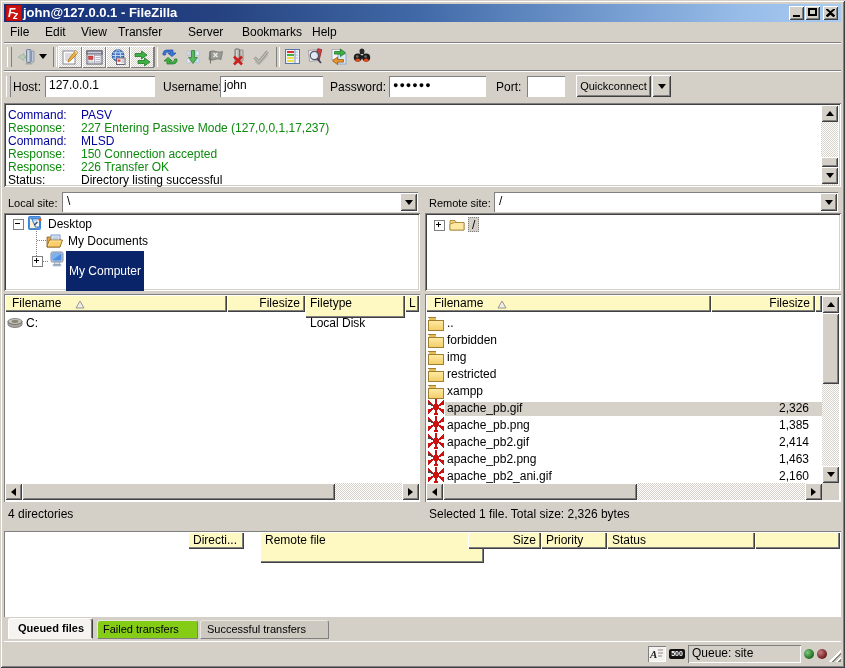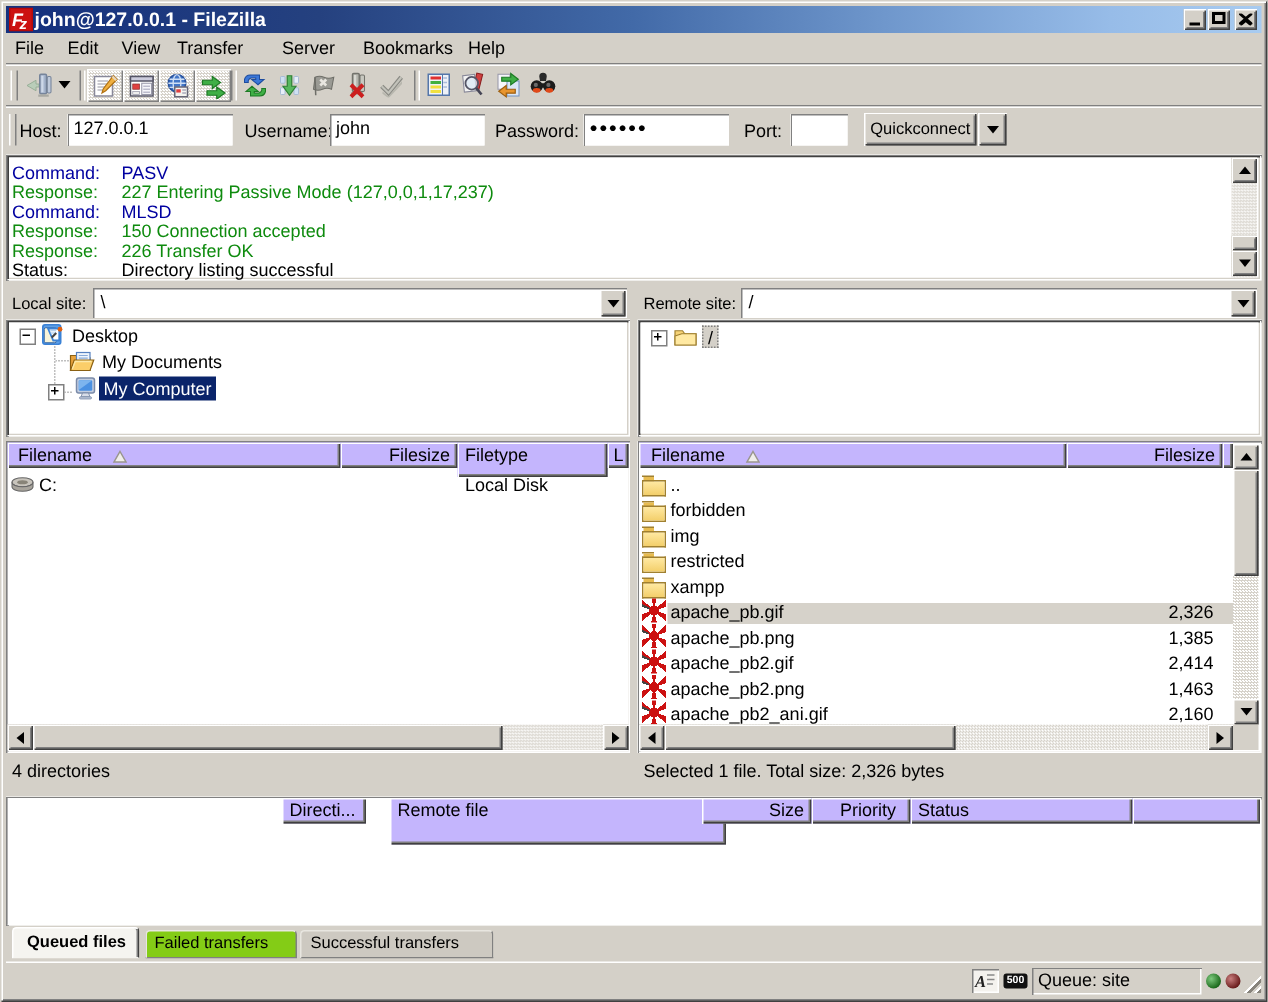--- a/index.html
+++ b/index.html
@@ -8,21 +8,21 @@
   background:#d4d0c8;}
 .ab{position:absolute}
 .raised{background:#d4d0c8;box-shadow:inset 1px 1px 0 #fff,inset -1px -1px 0 #404040,inset 2px 2px 0 #d4d0c8,inset -2px -2px 0 #808080;}
 .raised1{background:#d4d0c8;box-shadow:inset 1px 1px 0 #fff,inset -1px -1px 0 #808080;}
 .sunken{background:#fff;box-shadow:inset 1px 1px 0 #808080,inset -1px -1px 0 #fff,inset 2px 2px 0 #404040,inset -2px -2px 0 #d4d0c8;}
 .sunken1{background:#fff;box-shadow:inset 1px 1px 0 #808080,inset -1px -1px 0 #fff;}
 .dither{background-image:conic-gradient(#fff 25%,#d6d2ca 25% 50%,#fff 50% 75%,#d6d2ca 75%);background-size:2px 2px;}
 .hsepa{height:1px;background:#808080}
 .hsepb{height:1px;background:#fff}
 .vsep{width:2px;border-left:1px solid #808080;border-right:1px solid #fff}
-.hdr{background:#c4b5fd;box-shadow:inset 1px 1px 0 #fff,inset -1px -1px 0 #404040,inset -2px -2px 0 #808080;line-height:17px;white-space:nowrap;overflow:hidden}
+.hdr{background:#fef9c3;box-shadow:inset 1px 1px 0 #fff,inset -1px -1px 0 #404040,inset -2px -2px 0 #808080;line-height:17px;white-space:nowrap;overflow:hidden}
 .tri-up{width:0;height:0;border-left:4px solid transparent;border-right:4px solid transparent;border-bottom:5px solid #000}
 .tri-dn{width:0;height:0;border-left:4px solid transparent;border-right:4px solid transparent;border-top:5px solid #000}
 .tri-lf{width:0;height:0;border-top:4px solid transparent;border-bottom:4px solid transparent;border-right:5px solid #000}
 .tri-rt{width:0;height:0;border-top:4px solid transparent;border-bottom:4px solid transparent;border-left:5px solid #000}
 .ctr{display:flex;align-items:center;justify-content:center}
 .rtxt{left:21px;line-height:15px}
 .rsize{right:13px;line-height:15px}
 .rfold{left:2px;width:16px;height:14px;
  background:
   linear-gradient(#a08030,#a08030) 0 3px/16px 1px no-repeat,
@@ -328,21 +328,21 @@
 
 <div class="ab" style="left:43px;top:36px;width:16px;height:16px">
 <svg width="16" height="16" viewBox="0 0 16 16">
         <rect x="2" y="1" width="12" height="10" rx="1.5" fill="#c2cde0" stroke="#7a8aa8"></rect>
         <rect x="3.5" y="2.5" width="9" height="7" rx="0.8" fill="#4a90e2"></rect>
         <path d="M3.5 2.5 L12.5 2.5 L3.5 9 Z" fill="#7db4ee"></path>
         <path d="M6 11 L10 11 L11 13.5 L5 13.5 Z" fill="#d8dde8" stroke="#7a8aa8" stroke-width="0.6"></path>
         <rect x="4" y="13.5" width="8" height="1.5" rx="0.7" fill="#b8c2d4" stroke="#7a8aa8" stroke-width="0.5"></rect>
       </svg>
 </div>
-<div class="ab" style="left:60px;top:36px;height:16px;background:#0a246a;color:#fff;line-height:16px;padding:0 3px">My Computer</div>
+<div class="ab" style="left:60px;top:36px;height:16px;background:#0a246a;color:#fff;line-height:16px;padding:12px 3px">My Computer</div>
 </div>
 
 <div class="ab sunken" style="left:425px;top:213px;width:416px;height:78px"></div>
 <div class="ab" id="rtree" style="left:427px;top:215px;width:412px;height:74px;background:#fff">
 <div class="ab" style="left:7px;top:5px;width:9px;height:9px;background:#fff;border:1px solid #808080"></div>
 <div class="ab" style="left:9px;top:9px;width:5px;height:1px;background:#000"></div>
 <div class="ab" style="left:11px;top:7px;width:1px;height:5px;background:#000"></div>
 <div class="ab" style="left:22px;top:2px;width:16px;height:16px">
 <svg width="16" height="16" viewBox="0 0 16 16">
         <path d="M1 3.5 L1 13 L15 13 L15 5.5 L7.5 5.5 L6 3.5 Z" fill="#f6d376" stroke="#a08030" stroke-width="0.8"></path>
@@ -449,21 +449,21 @@
 </div>
 
 <div class="ab" style="left:8px;top:507px">4 directories</div>
 <div class="ab" style="left:429px;top:507px">Selected 1 file. Total size: 2,326 bytes</div>
 
 <div class="ab sunken" id="queue" style="left:4px;top:531px;width:837px;height:86px">
 <div class="ab" style="left:1px;top:1px;width:835px;height:84px;background:#fff"></div>
 <div class="ab hdr" style="left:184px;top:1px;width:56px;height:17px"><span style="margin-left:5px">Directi...</span></div>
 <div class="ab hdr" style="left:256px;top:1px;width:224px;height:31px"><span style="margin-left:5px">Remote file</span></div>
 <div class="ab hdr" style="left:464px;top:1px;width:73px;height:17px;text-align:right"><span style="margin-right:5px">Size</span></div>
-<div class="ab hdr" style="left:537px;top:1px;width:66px;height:17px"><span style="margin-left:19px">Priority</span></div>
+<div class="ab hdr" style="left:537px;top:1px;width:66px;height:17px"><span style="margin-left:5px">Priority</span></div>
 <div class="ab hdr" style="left:603px;top:1px;width:148px;height:17px"><span style="margin-left:5px">Status</span></div>
 <div class="ab hdr" style="left:751px;top:1px;width:85px;height:17px"></div>
 </div>
 
 <div class="ab" id="tabs" style="left:4px;top:618px;width:837px;height:21px;font-size:11px">
 <div class="ab" style="left:4px;top:0;width:85px;height:21px;background:#f5f4f0;border:1px solid;border-color:#fff #404040 #f5f4f0 #fff;border-radius:3px 3px 0 0;box-shadow:inset -1px 0 0 #808080;font-weight:bold;line-height:19px;box-sizing:border-box"><span style="margin-left:9px">Queued files</span></div>
 <div class="ab" style="left:93px;top:2px;width:101px;height:19px;background:#84cc16;border:1px solid;border-color:#e8e6e0 #808080 #808080 #e8e6e0;border-radius:3px 3px 0 0;line-height:17px;box-sizing:border-box"><span style="margin-left:5px">Failed transfers</span></div>
 <div class="ab" style="left:196px;top:2px;width:129px;height:19px;background:#cdc9c1;border:1px solid;border-color:#e8e6e0 #808080 #808080 #e8e6e0;border-radius:3px 3px 0 0;line-height:17px;box-sizing:border-box"><span style="margin-left:6px">Successful transfers</span></div>
 </div>
 

